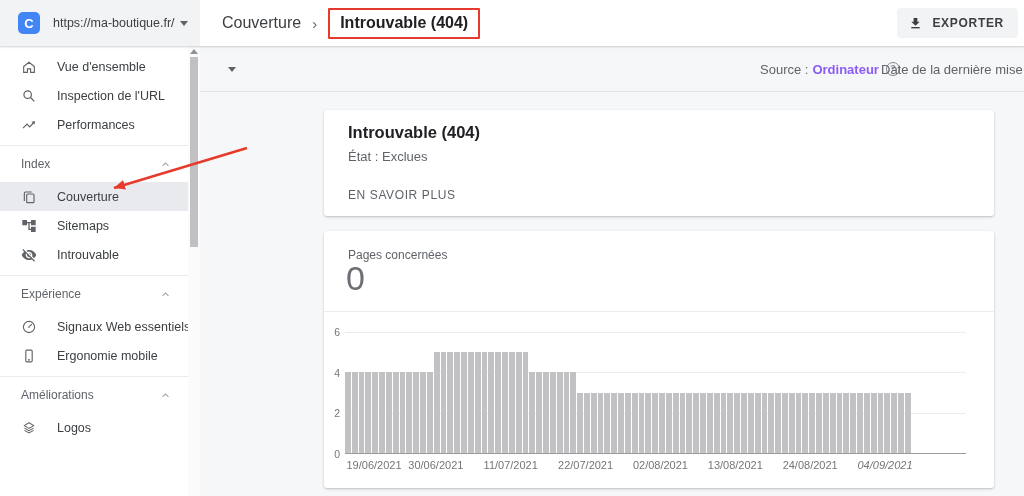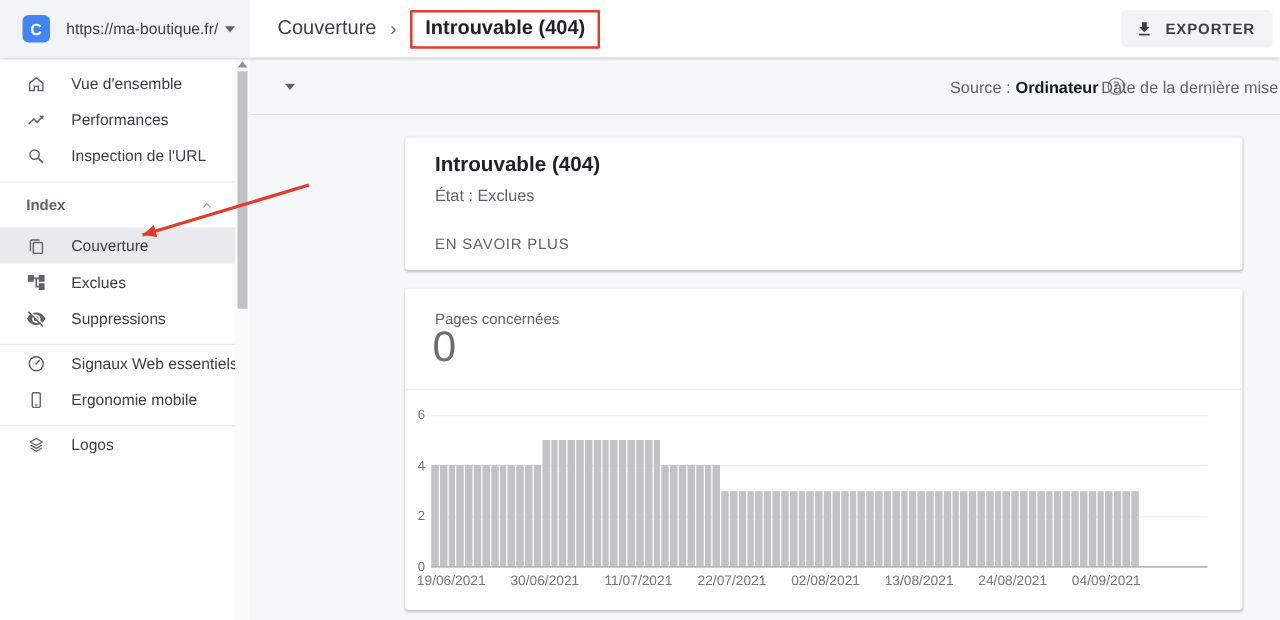--- a/index.html
+++ b/index.html
@@ -57,21 +57,21 @@
   }
   .nav-item {
     height:29px; display:flex; align-items:center; padding-left:21px; cursor:pointer;
   }
   .nav-item.selected { background:#e8eaed; }
   .nav-item .ic { width:16px; height:16px; color:#5f6368; flex:0 0 auto; }
   .nav-item .ic svg { width:16px; height:16px; display:block; }
   .nav-item .lbl { font-size:12.5px; color:#3c4043; margin-left:20px; white-space:nowrap; }
   .nav-divider { height:1px; background:#e8eaed; margin-top:6px; }
   .nav-header {
-    height:36px; display:flex; align-items:center; padding:0 17px 0 21px; cursor:pointer;font-weight:bold;
+    height:36px; display:flex; align-items:center; padding:0 17px 0 21px; cursor:pointer;
   }
   .nav-header .lbl { font-size:12px; color:#5f6368; flex:1 1 auto; }
   .nav-header .chev { width:11px; height:11px; color:#9aa0a6; }
   .nav-header .chev svg { width:11px; height:11px; display:block; }
 
   
   #sb-track {
     position:absolute; left:188px; top:46px; width:12px; height:450px;
     background:#fbfbfc; z-index:3;
   }
@@ -97,21 +97,21 @@
   #page-filter {
     position:absolute; left:28px; top:0; height:46px;
     display:flex; align-items:center; cursor:pointer;
   }
   #page-filter .lbl { font-size:13px; color:#3c4043; margin-right:13px; }
   #source-info {
     position:absolute; left:560px; top:0; height:46px;
     display:flex; align-items:center; white-space:nowrap;
   }
   #source-info .src-label { font-size:13px; color:#5f6368; }
-  #source-info .src-value { font-size:13px; font-weight:700; color:#0f172a; margin-left:4px; }
+  #source-info .src-value { font-size:13px; font-weight:700; color:#8b5cf6; margin-left:4px; }
   .help-circle {
     width:14px; height:14px; border:1.4px solid #80868b; border-radius:50%;
     color:#80868b; font-size:9px; font-weight:700; line-height:11px; text-align:center;
     margin-left:7px; cursor:pointer; display:inline-block;
   }
   #last-update {
     position:absolute; left:681px; top:0; height:46px; display:flex; align-items:center;
     font-size:13px; color:#5f6368; white-space:nowrap;
   }
 
@@ -176,34 +176,34 @@
       <span class="ic">
         <svg viewBox="0 0 24 24">
           <path d="M4 11.3 12 4.8l8 6.5V20h-5.6v-5.2h-4.8V20H4z" fill="none" stroke="currentColor" stroke-width="1.7"></path>
         </svg>
       </span>
       <span class="lbl">Vue d'ensemble</span>
     </div>
     <div class="nav-item">
       <span class="ic">
         <svg viewBox="0 0 24 24">
+          <circle cx="10" cy="10" r="5.6" fill="none" stroke="currentColor" stroke-width="1.8"></circle>
+          <path d="M14.3 14.3 20 20" stroke="currentColor" stroke-width="1.9"></path>
+        </svg>
+      </span>
+      <span class="lbl">Inspection de l'URL</span>
+    </div>
+    <div class="nav-item">
+      <span class="ic">
+        <svg viewBox="0 0 24 24">
           <path d="M3 16.8 9 10.8l4 4 7.5-8" fill="none" stroke="currentColor" stroke-width="1.8"></path>
           <path d="M15.5 6.8h5v5z" fill="currentColor"></path>
         </svg>
       </span>
       <span class="lbl">Performances</span>
-    </div>
-    <div class="nav-item">
-      <span class="ic">
-        <svg viewBox="0 0 24 24">
-          <circle cx="10" cy="10" r="5.6" fill="none" stroke="currentColor" stroke-width="1.8"></circle>
-          <path d="M14.3 14.3 20 20" stroke="currentColor" stroke-width="1.9"></path>
-        </svg>
-      </span>
-      <span class="lbl">Inspection de l'URL</span>
     </div>
     <div class="nav-divider"></div>
     <div class="nav-header">
       <span class="lbl">Index</span>
       <span class="chev">
         <svg viewBox="0 0 24 24">
           <path d="M5.5 15 12 8.5 18.5 15" fill="none" stroke="currentColor" stroke-width="2.2"></path>
         </svg>
       </span>
     </div>
@@ -215,51 +215,67 @@
         </svg>
       </span>
       <span class="lbl">Couverture</span>
     </div>
     <div class="nav-item">
       <span class="ic">
         <svg viewBox="0 0 24 24">
           <path d="M22 11V3h-7v3H9V3H2v8h7V8h2v10h4v3h7v-8h-7v3h-2V8h2v3z" fill="currentColor"></path>
         </svg>
       </span>
-      <span class="lbl">Exclues</span>
+      <span class="lbl">Sitemaps</span>
     </div>
     <div class="nav-item">
       <span class="ic">
         <svg viewBox="0 0 24 24">
           <path d="M12 7c2.8 0 5 2.2 5 5 0 .7-.1 1.3-.4 1.8l2.9 2.9c1.5-1.3 2.7-2.9 3.4-4.7C21.3 7.6 17 4.5 12 4.5c-1.4 0-2.7.3-4 .7l2.2 2.2c.6-.3 1.2-.4 1.8-.4zM2 4.3l2.7 2.7C3.1 8.3 1.8 10 1 12c1.7 4.4 6 7.5 11 7.5 1.6 0 3-.3 4.4-.8l.4.4L19.7 22 21 20.7 3.3 3 2 4.3zm5.5 5.5 1.6 1.6c-.1.2-.1.4-.1.6 0 1.7 1.3 3 3 3 .2 0 .4 0 .6-.1l1.6 1.6c-.7.3-1.4.5-2.2.5-2.8 0-5-2.2-5-5 0-.8.2-1.5.5-2.2zm4.3-.8 3.2 3.2v-.2c0-1.7-1.3-3-3-3h-.2z" fill="currentColor"></path>
         </svg>
       </span>
-      <span class="lbl">Suppressions</span>
+      <span class="lbl">Introuvable</span>
     </div>
     <div class="nav-divider"></div>
+    <div class="nav-header">
+      <span class="lbl">Expérience</span>
+      <span class="chev">
+        <svg viewBox="0 0 24 24">
+          <path d="M5.5 15 12 8.5 18.5 15" fill="none" stroke="currentColor" stroke-width="2.2"></path>
+        </svg>
+      </span>
+    </div>
     <div class="nav-item">
       <span class="ic">
         <svg viewBox="0 0 24 24">
           <circle cx="12" cy="12" r="8.4" fill="none" stroke="currentColor" stroke-width="1.7"></circle>
           <circle cx="12" cy="12" r="1.3" fill="currentColor"></circle>
           <path d="M12.8 11.2 16.4 7.6" stroke="currentColor" stroke-width="1.7"></path>
         </svg>
       </span>
       <span class="lbl">Signaux Web essentiels</span>
     </div>
     <div class="nav-item">
       <span class="ic">
         <svg viewBox="0 0 24 24">
           <rect x="7.2" y="3.2" width="9.6" height="17.6" rx="1.6" fill="none" stroke="currentColor" stroke-width="1.7"></rect>
           <path d="M10.5 17.8h3" stroke="currentColor" stroke-width="1.6"></path>
         </svg>
       </span>
       <span class="lbl">Ergonomie mobile</span>
     </div>
     <div class="nav-divider"></div>
+    <div class="nav-header">
+      <span class="lbl">Améliorations</span>
+      <span class="chev">
+        <svg viewBox="0 0 24 24">
+          <path d="M5.5 15 12 8.5 18.5 15" fill="none" stroke="currentColor" stroke-width="2.2"></path>
+        </svg>
+      </span>
+    </div>
     <div class="nav-item">
       <span class="ic">
         <svg viewBox="0 0 24 24">
           <path d="M12 4.2 19.2 8.4 12 12.6 4.8 8.4z" fill="none" stroke="currentColor" stroke-width="1.6" stroke-linejoin="round"></path>
           <path d="M5.2 12.2 12 16.1l6.8-3.9" fill="none" stroke="currentColor" stroke-width="1.6"></path>
           <path d="M5.2 15.6 12 19.5l6.8-3.9" fill="none" stroke="currentColor" stroke-width="1.6"></path>
         </svg>
       </span>
       <span class="lbl">Logos</span>
     </div>
@@ -388,28 +404,28 @@
           <div class="bar" style="height: 0%; background: rgb(194, 194, 197);"></div>
           <div class="bar" style="height: 0%; background: rgb(194, 194, 197);"></div>
           <div class="bar" style="height: 0%; background: rgb(194, 194, 197);"></div>
         </div>
     </div>
     <div id="axis-labels">
         <span class="ylab" style="top: 217px;">0</span>
         <span class="ylab" style="top: 176.333px;">2</span>
         <span class="ylab" style="top: 135.667px;">4</span>
         <span class="ylab" style="top: 95px;">6</span>
-        <span class="xlab" style="left: 0px;">19/06/2021</span>
+        <span class="xlab" style="left: 13px;">19/06/2021</span>
         <span class="xlab" style="left: 74.86px;">30/06/2021</span>
         <span class="xlab" style="left: 149.72px;">11/07/2021</span>
         <span class="xlab" style="left: 224.58px;">22/07/2021</span>
         <span class="xlab" style="left: 299.44px;">02/08/2021</span>
         <span class="xlab" style="left: 374.3px;">13/08/2021</span>
         <span class="xlab" style="left: 449.16px;">24/08/2021</span>
-        <span class="xlab" style="left: 524.02px;">04/09/2021</span>
+        <span class="xlab" style="left: 524.02px; font-style: italic;">04/09/2021</span>
       </div>
   </section>
 </main>
 
 <svg id="annotation-layer" viewBox="0 0 1024 496">
   <defs>
     <marker id="ah" markerUnits="userSpaceOnUse" markerWidth="14" markerHeight="12" refX="11" refY="5" orient="auto">
       <path d="M0 0 L11 5 L0 10 z" fill="#e63a2c"></path>
     </marker>
   </defs>

